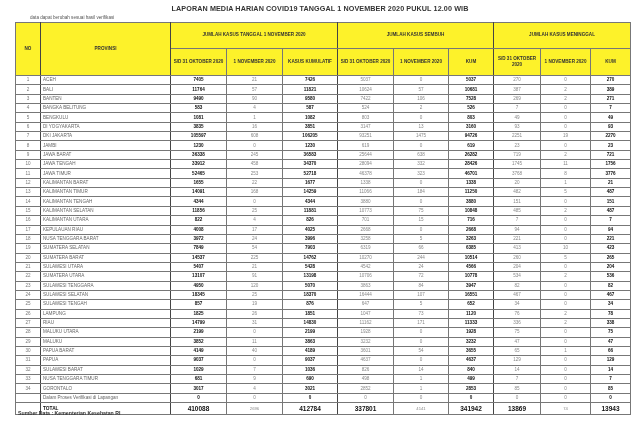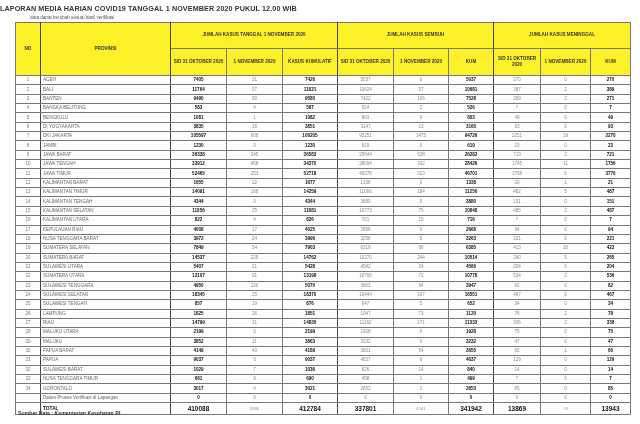--- a/index.html
+++ b/index.html
@@ -1,18 +1,18 @@
 <!DOCTYPE html>
 <html><head>
 <meta charset="utf-8">
 <style>
   html, body { margin: 0; padding: 0; background: #ffffff; }
   body { width: 640px; height: 424px; position: relative; overflow: hidden;
          font-family: "Liberation Sans", sans-serif; color: #222; }
-  .title { position: absolute; top: 4px; left: 0; width: 640px; text-align: left;
+  .title { position: absolute; top: 4px; left: 0; width: 640px; text-align: center;
            font-size: 7.2px; font-weight: bold; color: #333; letter-spacing: 0.1px; }
   .subtitle { position: absolute; top: 15px; left: 30px; font-size: 4.6px; color: #555; }
   table { position: absolute; top: 22px; left: 15px; width: 615px; border-collapse: collapse;
           table-layout: fixed; }
   th, td { border: 0.6px solid #777; padding: 0; overflow: hidden; white-space: nowrap; }
   thead th { background: #fdf22a; font-size: 4.6px; font-weight: bold; color: #333;
              text-align: center; line-height: 1.35; white-space: normal; }
   thead tr.h1 th { height: 25px; }
   thead tr.h2 th { height: 26px; }
   th.no, th.prov { border-right: 1.4px solid #444; }

